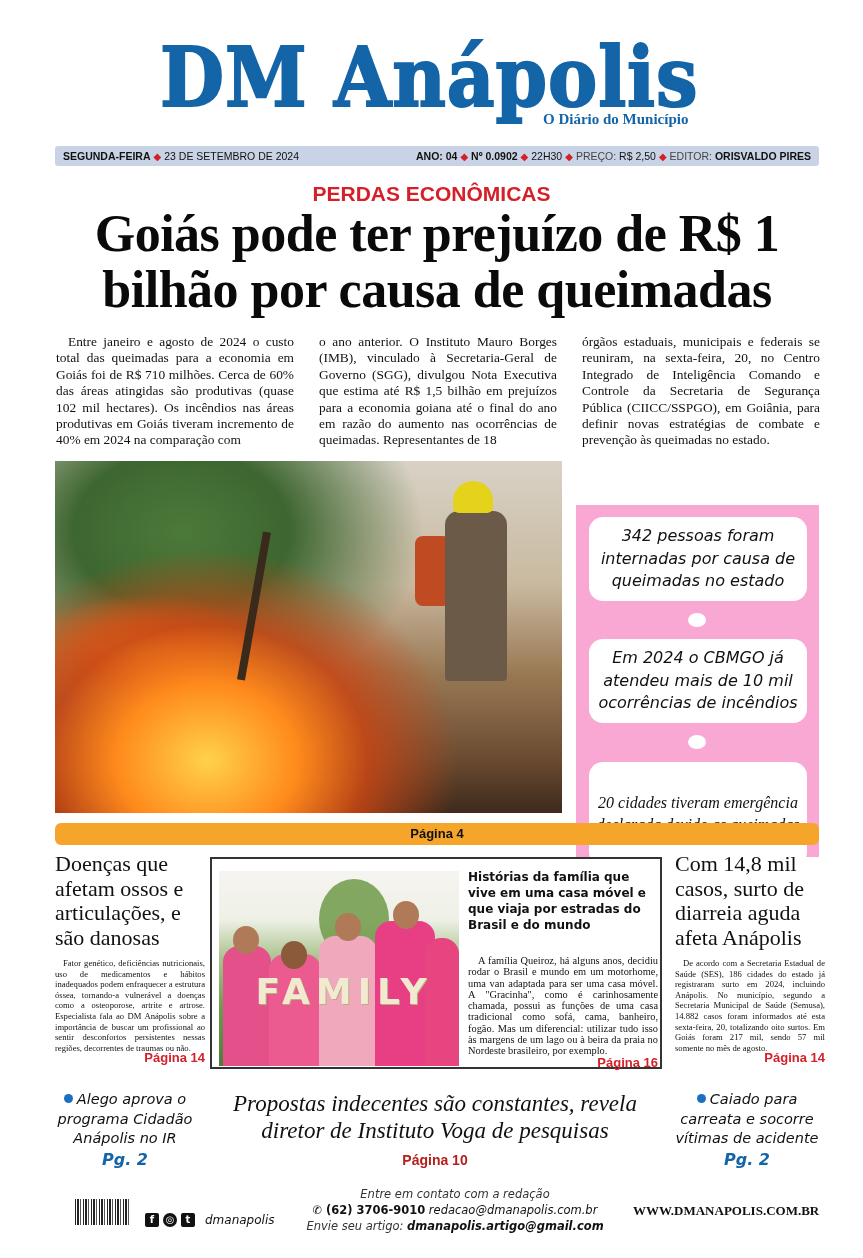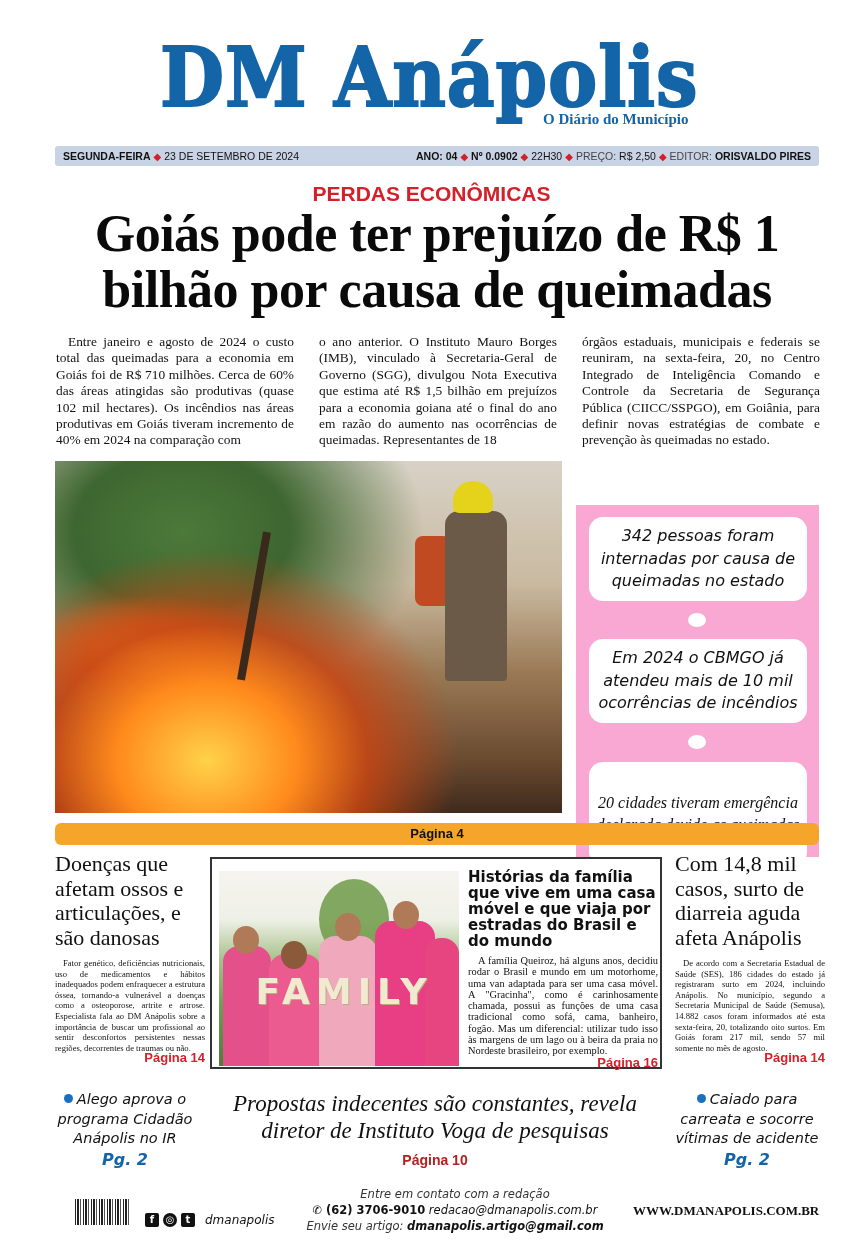--- a/index.html
+++ b/index.html
@@ -104,21 +104,21 @@
   .family-photo .tree { position: absolute; left: 100px; top: 8px; width: 70px; height: 80px; border-radius: 50%; background: #6f9a48; opacity: 0.85; }
   .person { position: absolute; bottom: 0; border-radius: 16px 16px 0 0; }
   .head { position: absolute; border-radius: 50%; background: #b07a58; }
   .family-letters {
     position: absolute; left: 20px; top: 100px; width: 210px; text-align: center;
     font-family: "DejaVu Sans", sans-serif; font-weight: bold; font-size: 36px; letter-spacing: 6px;
     color: #f1ead0; text-shadow: 1px 1px 0 #b9ac80;
   }
   .family-text { position: absolute; left: 256px; top: 10px; width: 190px; }
   .family-text .title {
-    font-family: "DejaVu Sans", sans-serif; font-weight: bold; font-size: 15px; line-height: 16px; color: #111; margin-bottom: 6px;
+    font-family: "DejaVu Sans", sans-serif; font-weight: bold; font-size: 12px; line-height: 16px; color: #111; margin-bottom: 22px;
   }
   .family-text .body {
     font-family: "Liberation Serif", serif; font-size: 10.4px; line-height: 11.3px; text-align: justify; color: #111; text-indent: 10px;
   }
 
   .brief { position: absolute; top: 1090px; width: 150px; text-align: center;
     font-family: "DejaVu Sans", sans-serif; font-style: italic; font-size: 14.5px; line-height: 19.5px; color: #111; }
   .brief .bullet { display: inline-block; width: 9px; height: 9px; border-radius: 50%; background: #1a6fc0; margin-right: 4px; vertical-align: 1px; }
   .brief .pg { display: block; font-weight: bold; font-size: 16px; color: #1464a8; margin-top: 1px; }
 

